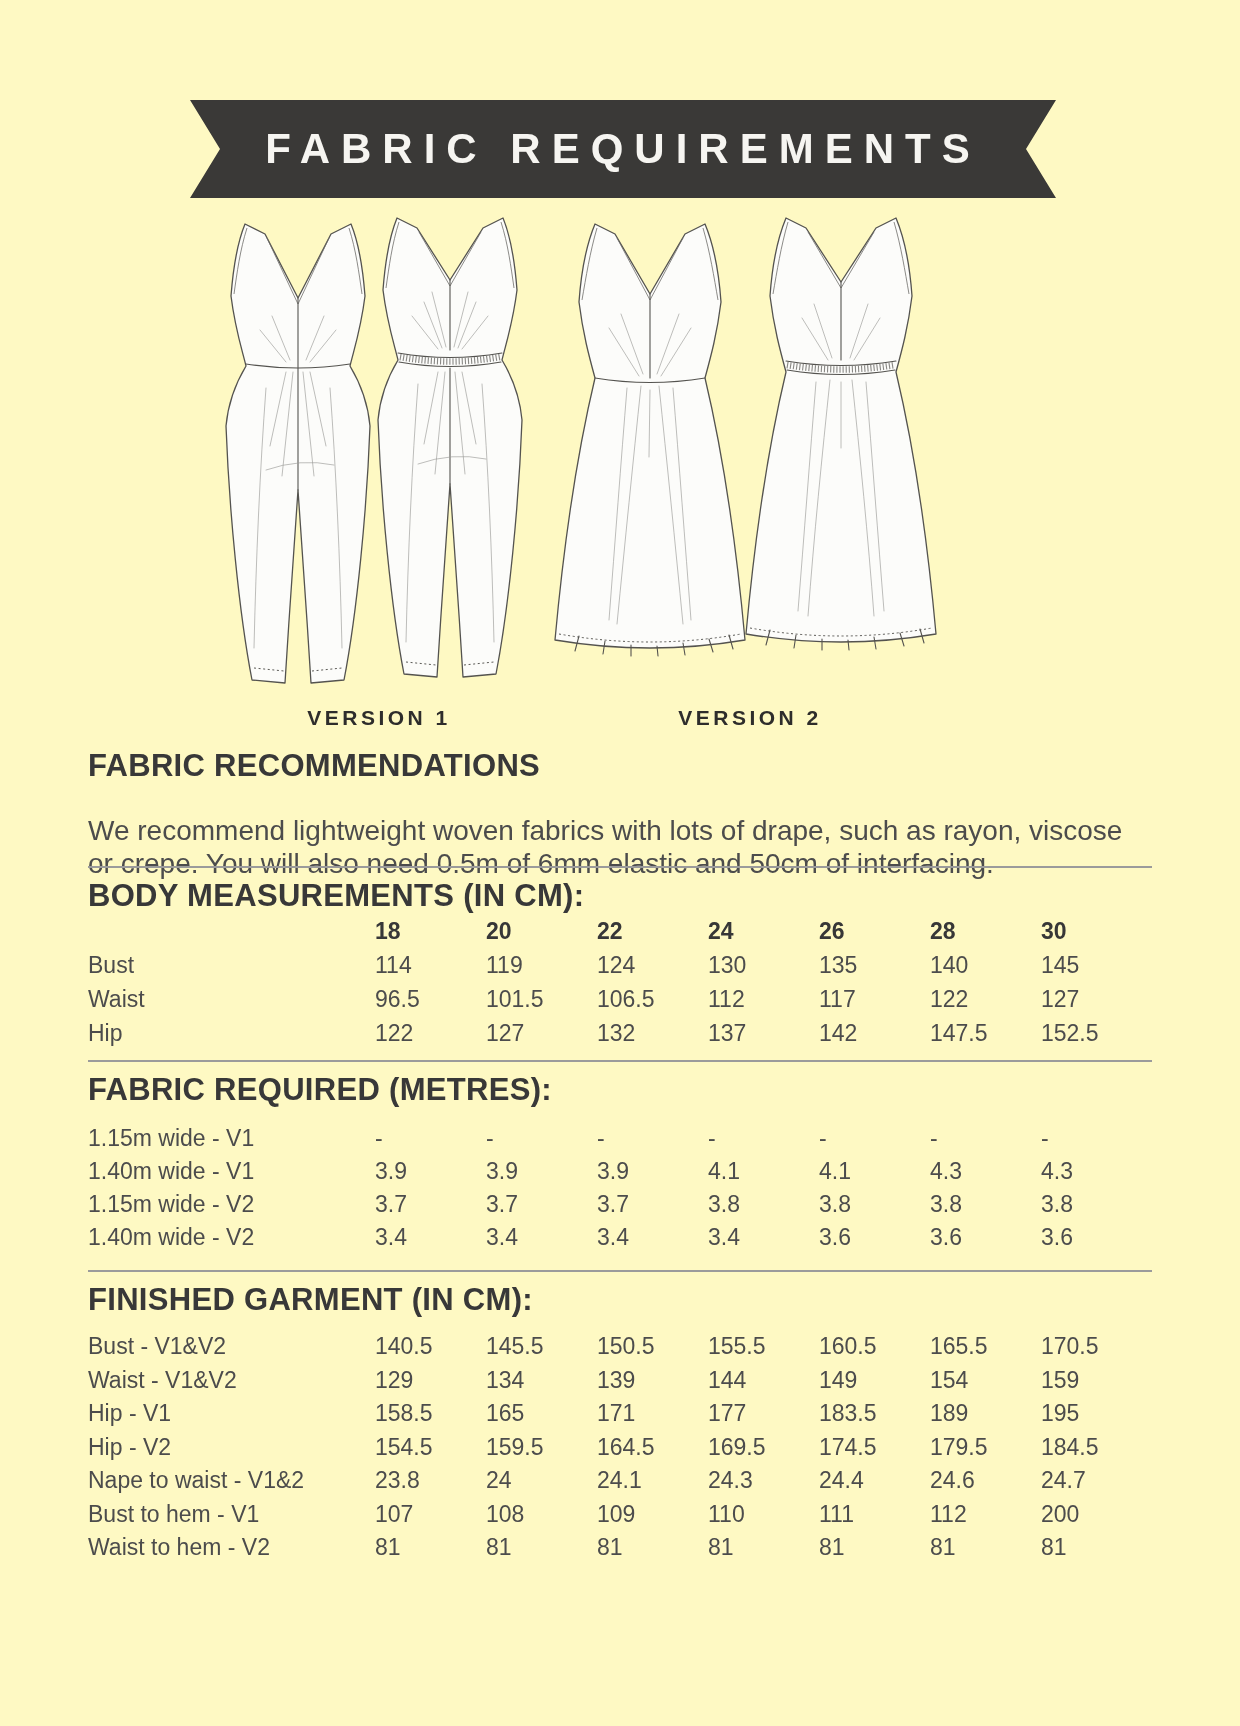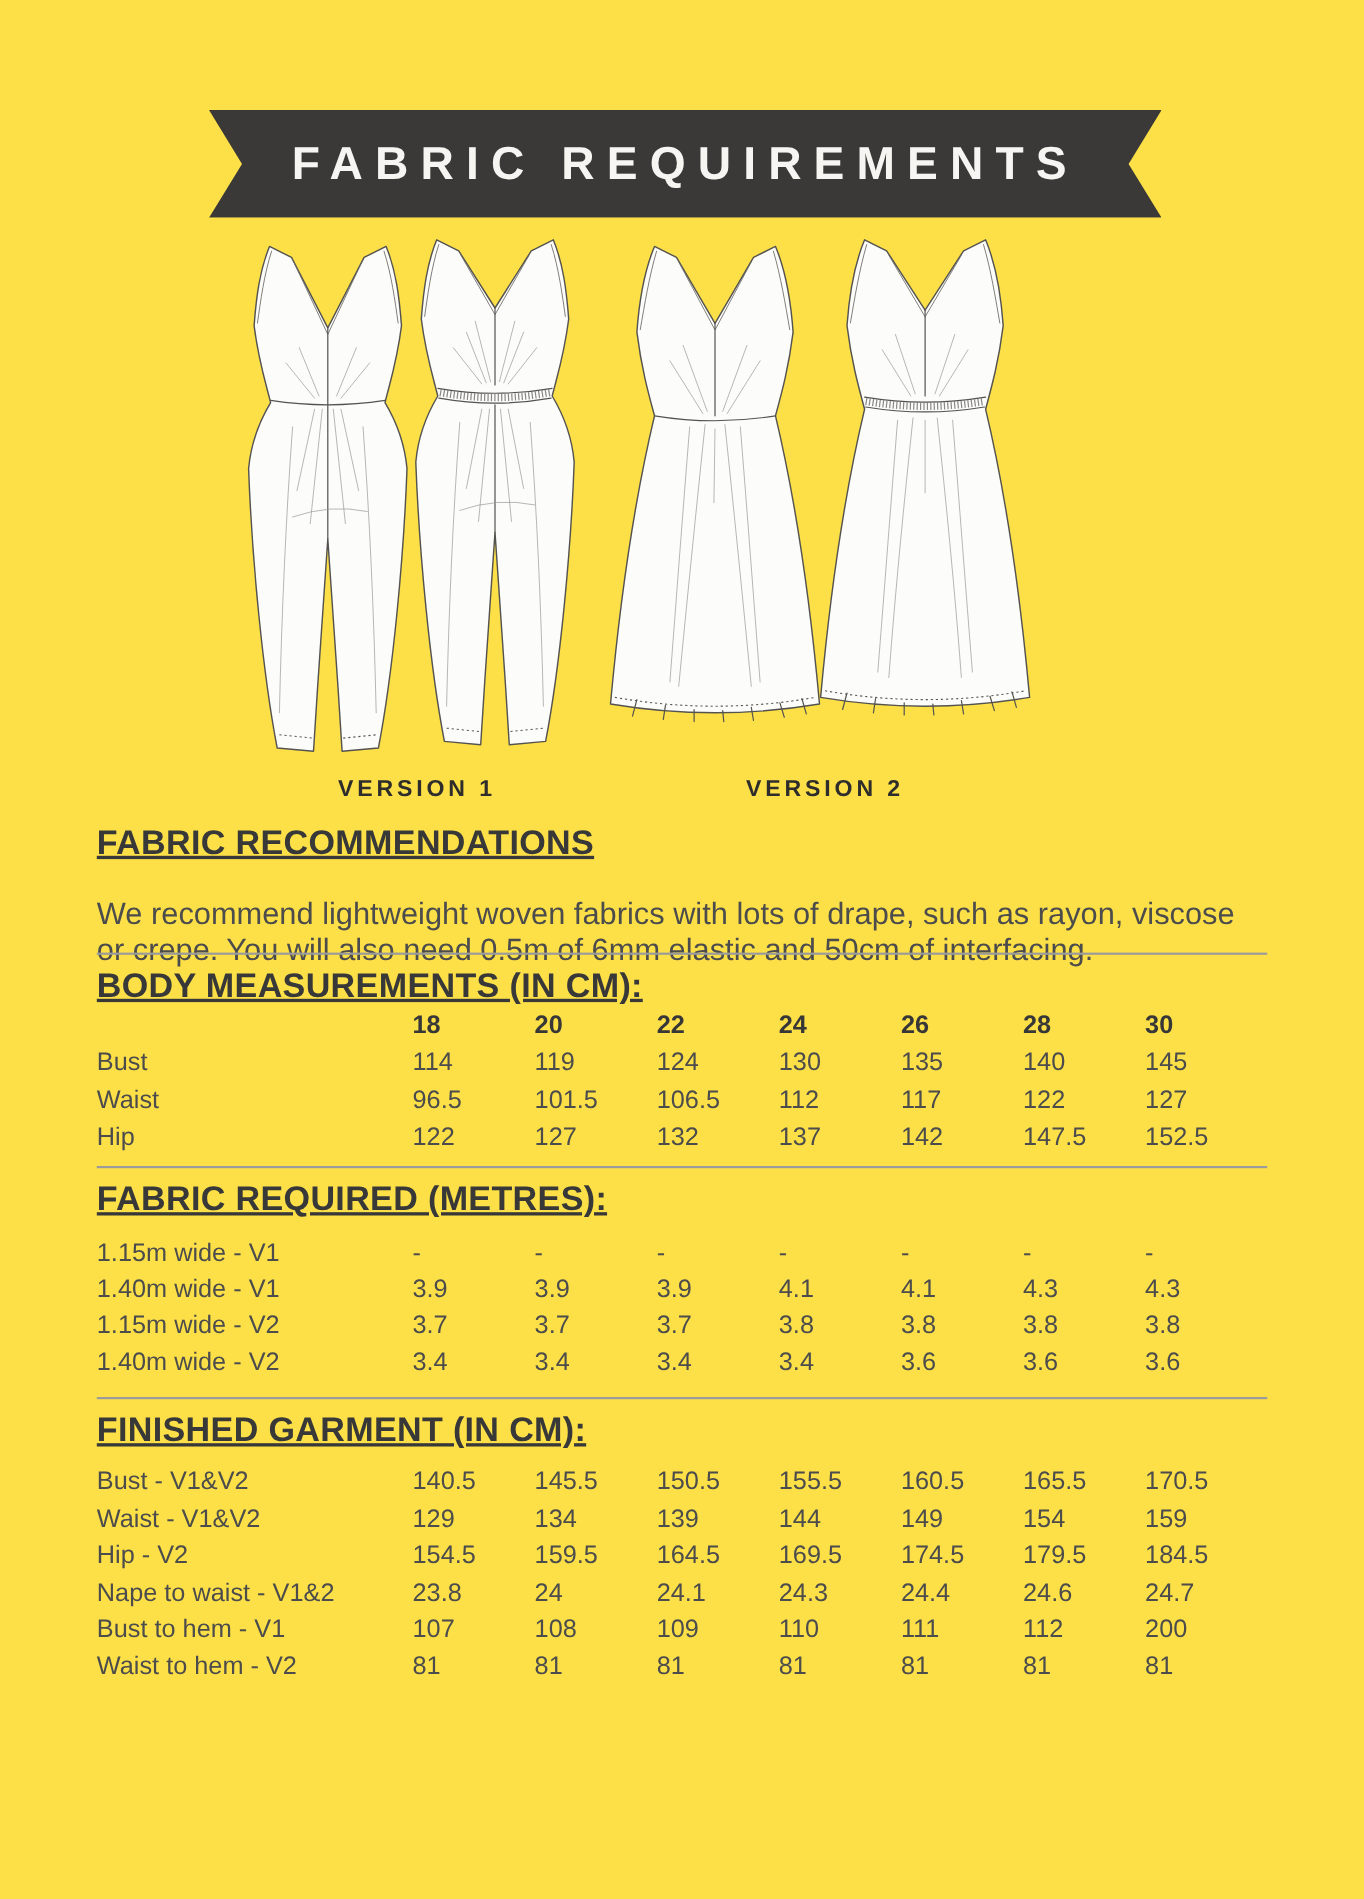--- a/index.html
+++ b/index.html
@@ -1,19 +1,19 @@
 <!DOCTYPE html>
 <html><head>
 <meta charset="utf-8">
 <style>
   html,body { margin:0; padding:0; background:#ffffff; }
   .page {
     position:relative;
     width:1240px; height:1726px;
-    background:#fde047;
+    background:#fef9c3;
     font-family:"Liberation Sans", sans-serif;
     color:#4c4c4c;
     overflow:hidden;
   }
 
   
   .banner {
     position:absolute; left:190px; top:100px; width:866px; height:98px;
     background:#3a3937;
     clip-path:polygon(0% 0%, 100% 0%, calc(100% - 30px) 50%, 100% 100%, 0% 100%, 30px 50%);
@@ -42,21 +42,20 @@
   .bind    { fill:none; stroke:#6e6d69; stroke-width:0.8; }
   .gather  { fill:none; stroke:#9a9a98; stroke-width:0.65; stroke-linecap:round; }
   .stitch  { fill:none; stroke:#5a5955; stroke-width:1; stroke-dasharray:2 2.6; }
   .elastic { fill:none; stroke:#73726e; stroke-width:6.5; stroke-dasharray:1.1 2; opacity:.85; }
 
   
   .section-heading {
     position:absolute; left:88px; margin:0;
     font-size:31px; font-weight:700; color:#383838; letter-spacing:.3px;
     white-space:nowrap;
-    text-decoration:underline;
   }
   .reco-body {
     position:absolute; left:88px; top:786px; width:1052px;
     font-size:28px; line-height:33px; color:#4c4c4c;
   }
   .rule {
     position:absolute; left:88px; width:1064px; height:0;
     border-top:2px solid #9b9b9b;
   }
 
@@ -272,20 +271,30 @@
       <div class="tcell">Waist - V1&amp;V2</div>
       <div class="tcell">129</div>
       <div class="tcell">134</div>
       <div class="tcell">139</div>
       <div class="tcell">144</div>
       <div class="tcell">149</div>
       <div class="tcell">154</div>
       <div class="tcell">159</div>
     </div>
     <div class="trow">
+      <div class="tcell">Hip - V1</div>
+      <div class="tcell">158.5</div>
+      <div class="tcell">165</div>
+      <div class="tcell">171</div>
+      <div class="tcell">177</div>
+      <div class="tcell">183.5</div>
+      <div class="tcell">189</div>
+      <div class="tcell">195</div>
+    </div>
+    <div class="trow">
       <div class="tcell">Hip - V2</div>
       <div class="tcell">154.5</div>
       <div class="tcell">159.5</div>
       <div class="tcell">164.5</div>
       <div class="tcell">169.5</div>
       <div class="tcell">174.5</div>
       <div class="tcell">179.5</div>
       <div class="tcell">184.5</div>
     </div>
     <div class="trow">

